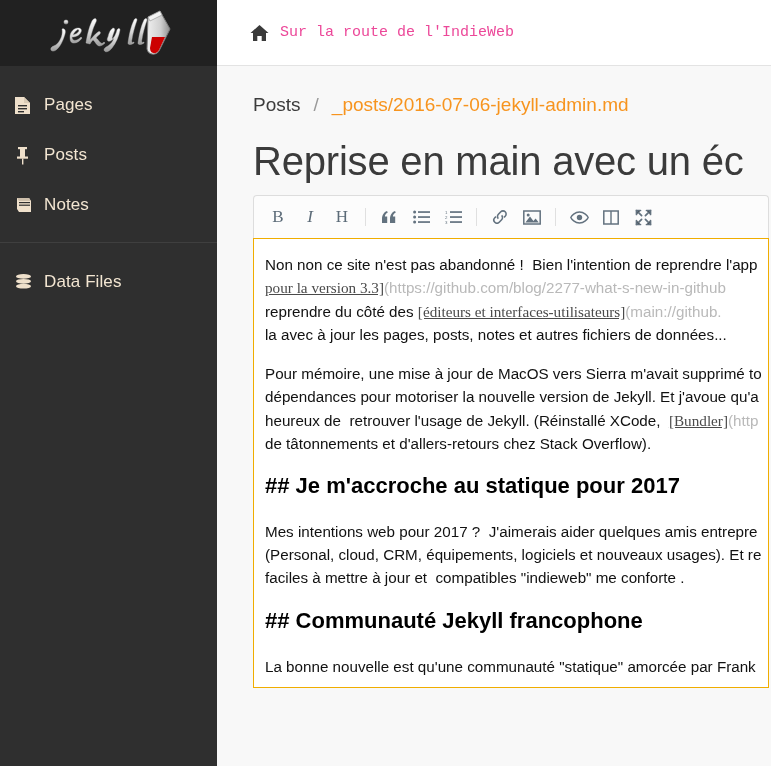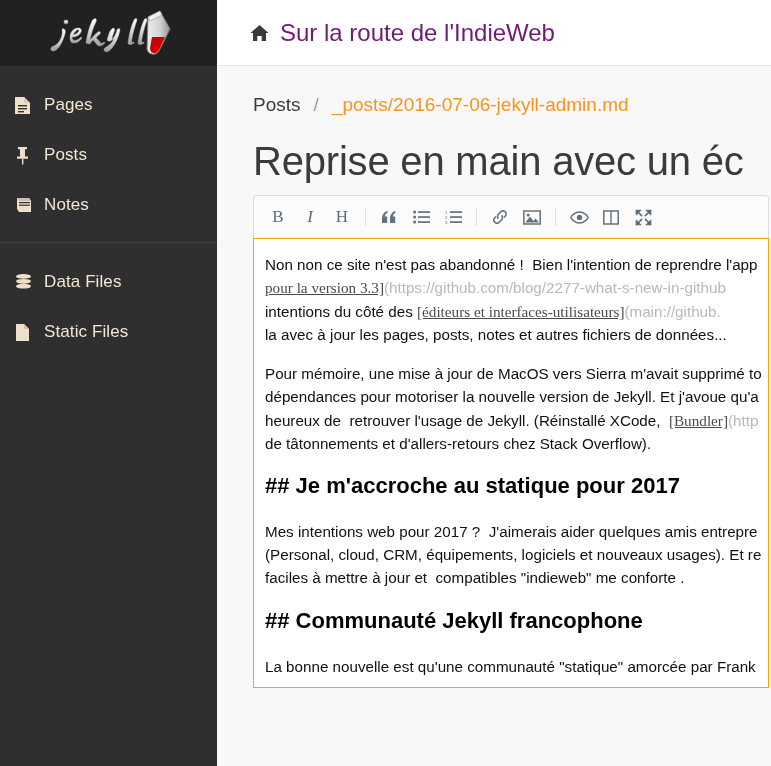--- a/index.html
+++ b/index.html
@@ -52,21 +52,21 @@
     overflow: hidden;
   }
   .topbar {
     height: 66px; min-height: 66px;
     background: #ffffff;
     border-bottom: 1px solid #e3e3e3;
     display: flex; align-items: center;
     padding-left: 33px;
   }
   .topbar .home-icon { color: #3a3a3a; margin-right: 11px; display: flex; }
-  .site-title { font-size: 24px; color: #701a75; white-space: nowrap; }
+  .site-title { font-size: 15px; color: #ec4899; white-space: nowrap; font-family: Liberation Mono, monospace; }
 
   .content {
     flex: 1 1 auto;
     padding: 28px 0 0 36px;
     overflow: hidden;
   }
 
   .breadcrumb {
     display: flex; align-items: baseline;
     font-size: 19px;
@@ -232,29 +232,20 @@
           <span class="nav-icon">
             <svg width="19" height="18" viewBox="0 0 19 18">
                 <ellipse cx="9.5" cy="3.4" rx="7.5" ry="2.4" fill="#efe0cb"></ellipse>
                 <ellipse cx="9.5" cy="8.3" rx="7.5" ry="2.4" fill="#efe0cb"></ellipse>
                 <ellipse cx="9.5" cy="13.2" rx="7.5" ry="2.4" fill="#efe0cb"></ellipse>
               </svg>
           </span>
           <span class="nav-label">Data Files</span>
         </div>
 
-        <div class="nav-item">
-          <span class="nav-icon">
-            <svg width="17" height="19" viewBox="0 0 17 19">
-                <path d="M2 1h8l5 5v12H2z" fill="#efe0cb"></path>
-                <path d="M10 1v5h5z" fill="#cdbfab"></path>
-              </svg>
-          </span>
-          <span class="nav-label">Static Files</span>
-        </div>
       </div>
 
 
     </nav>
   </aside>
 
   <section class="main">
 
     <header class="topbar">
       <span class="home-icon">
@@ -346,21 +337,21 @@
                   <path d="M1.6 15.4 L6.6 10.4"></path>
                   <path d="M15.5 11.5v4h-4"></path>
                   <path d="M15.4 15.4 L10.4 10.4"></path>
                 </g>
               </svg>
             </div>
           </div>
         <div class="editor-body">
           <div class="md" id="md-content"><p><span><span class="">Non non ce site n'est pas abandonné !  Bien l'intention de reprendre l'app</span></span>
 <span><span class="lnk">pour la version 3.3]</span><span class="url">(https://github.com/blog/2277-what-s-new-in-github</span></span>
-<span><span class="">intentions du côté des </span><span class="lnk">[éditeurs et interfaces-utilisateurs]</span><span class="url">(main://github.</span></span>
+<span><span class="">reprendre du côté des </span><span class="lnk">[éditeurs et interfaces-utilisateurs]</span><span class="url">(main://github.</span></span>
 <span><span class="">la avec à jour les pages, posts, notes et autres fichiers de données...</span></span></p><p><span><span class="">Pour mémoire, une mise à jour de MacOS vers Sierra m'avait supprimé to</span></span>
 <span><span class="">dépendances pour motoriser la nouvelle version de Jekyll. Et j'avoue qu'a</span></span>
 <span><span class="">heureux de  retrouver l'usage de Jekyll. (Réinstallé XCode,  </span><span class="lnk">[Bundler]</span><span class="url">(http</span></span>
 <span><span class="">de tâtonnements et d'allers-retours chez Stack Overflow).</span></span></p><div class="h2">## Je m'accroche au statique pour 2017</div><p><span><span class="">Mes intentions web pour 2017 ?  J'aimerais aider quelques amis entrepre</span></span>
 <span><span class="">(Personal, cloud, CRM, équipements, logiciels et nouveaux usages). Et re</span></span>
 <span><span class="">faciles à mettre à jour et  compatibles "indieweb" me conforte .</span></span></p><div class="h2">## Communauté Jekyll francophone</div><p><span><span class="">La bonne nouvelle est qu'une communauté "statique" amorcée par Frank</span></span></p></div>
         </div>
       </div>
 
     </div>

